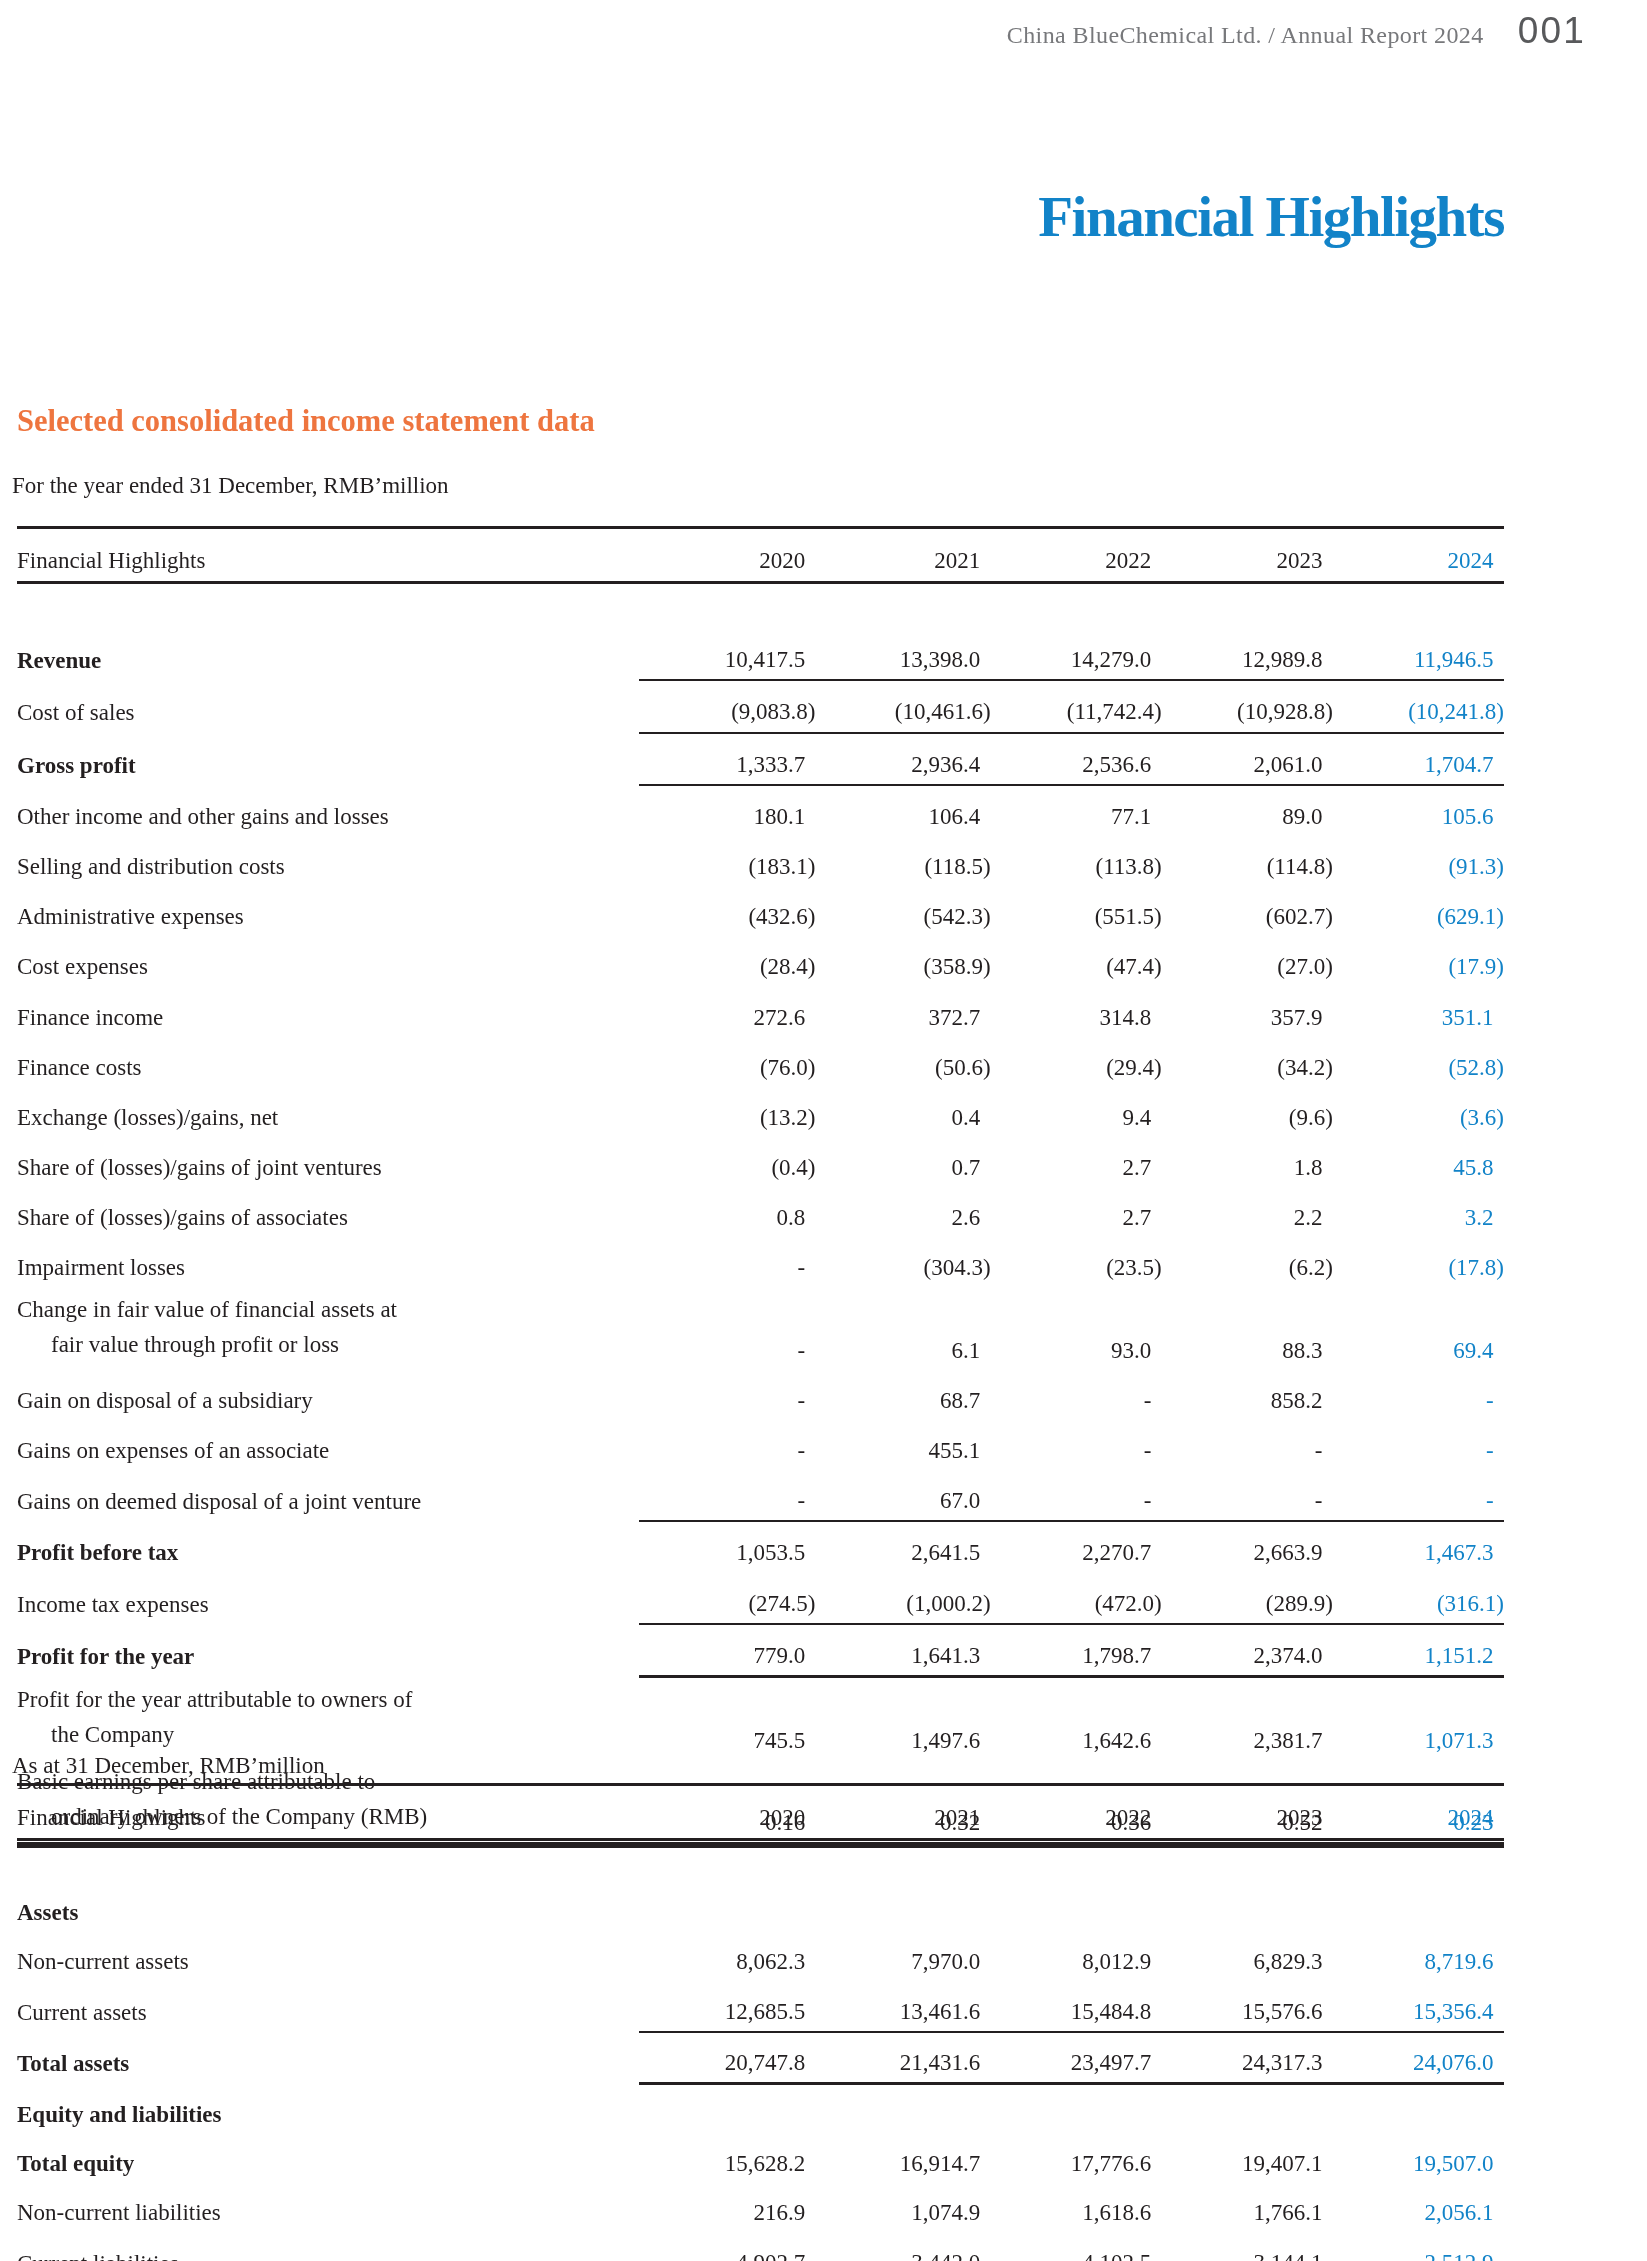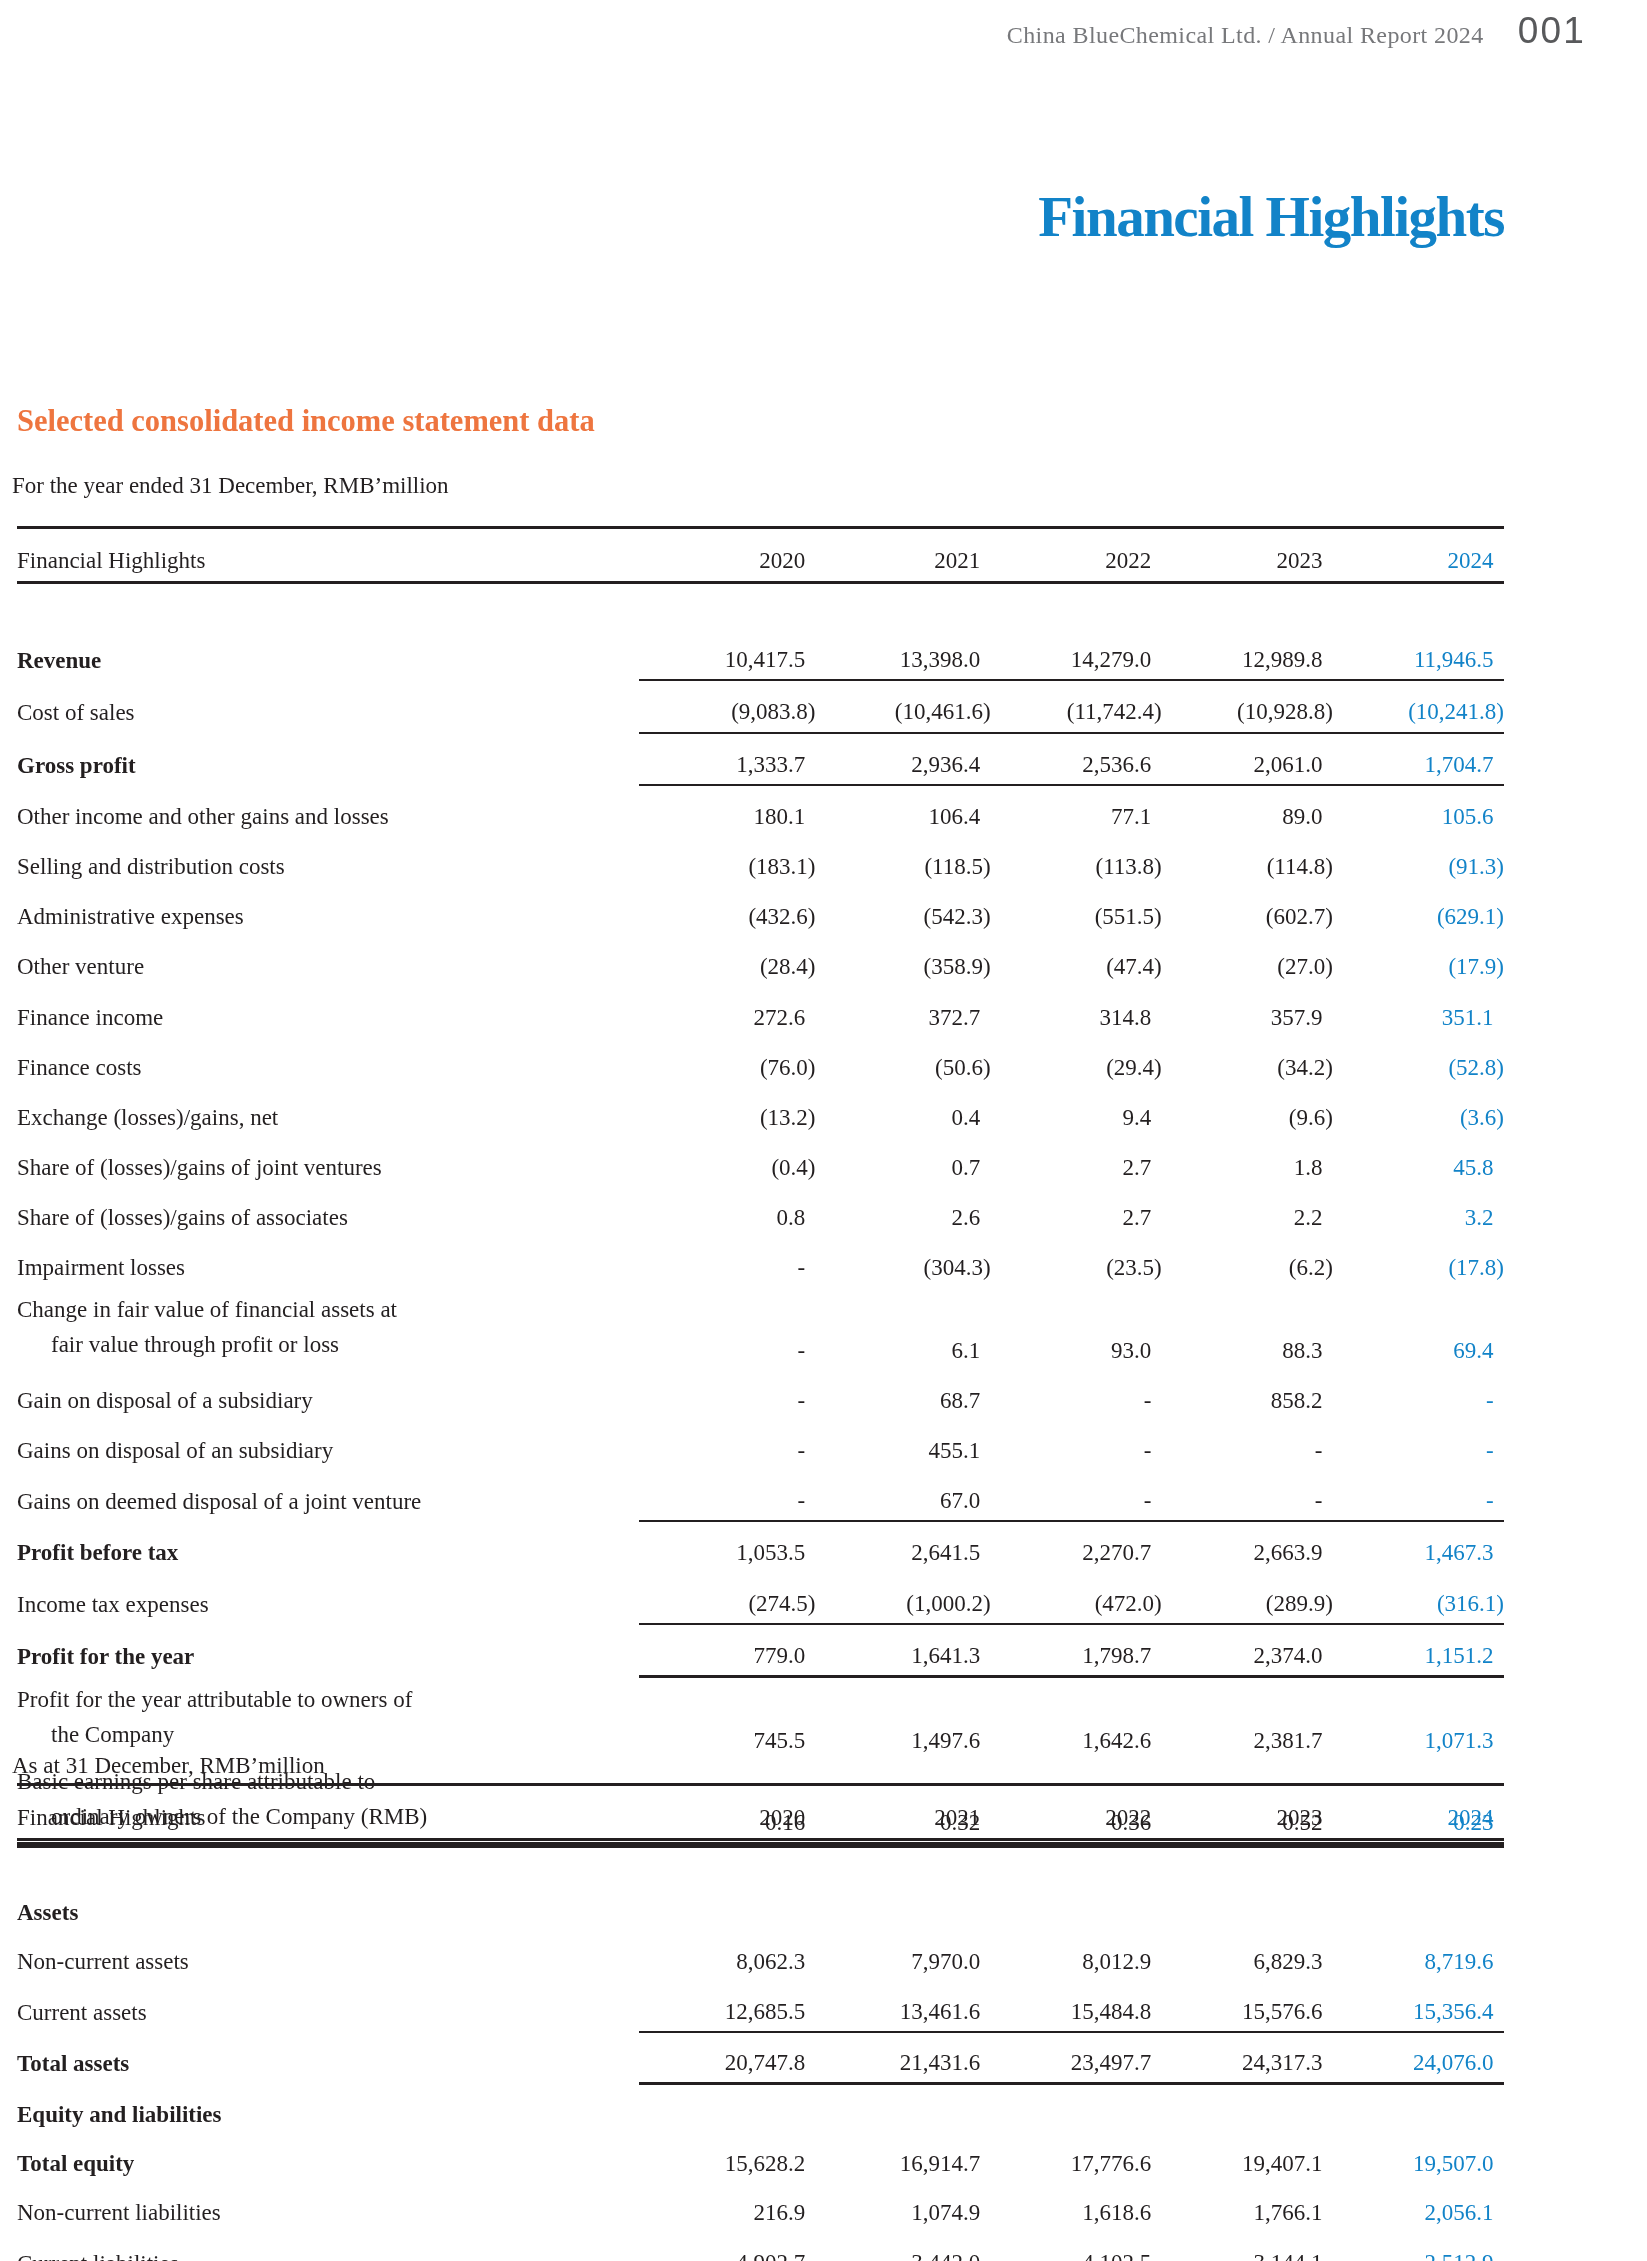--- a/index.html
+++ b/index.html
@@ -164,21 +164,21 @@
         </tr>
         <tr class="">
           <td class="lbl">Administrative expenses</td>
           <td class="num"><span class="paren">(432.6)</span></td>
           <td class="num"><span class="paren">(542.3)</span></td>
           <td class="num"><span class="paren">(551.5)</span></td>
           <td class="num"><span class="paren">(602.7)</span></td>
           <td class="num c24"><span class="paren">(629.1)</span></td>
         </tr>
         <tr class="">
-          <td class="lbl">Other venture</td>
+          <td class="lbl">Cost expenses</td>
           <td class="num"><span class="paren">(28.4)</span></td>
           <td class="num"><span class="paren">(358.9)</span></td>
           <td class="num"><span class="paren">(47.4)</span></td>
           <td class="num"><span class="paren">(27.0)</span></td>
           <td class="num c24"><span class="paren">(17.9)</span></td>
         </tr>
         <tr class="">
           <td class="lbl">Finance income</td>
           <td class="num">272.6</td>
           <td class="num">372.7</td>
@@ -239,21 +239,21 @@
         </tr>
         <tr class="">
           <td class="lbl">Gain on disposal of a subsidiary</td>
           <td class="num">-</td>
           <td class="num">68.7</td>
           <td class="num">-</td>
           <td class="num">858.2</td>
           <td class="num c24">-</td>
         </tr>
         <tr class="">
-          <td class="lbl">Gains on disposal of an subsidiary</td>
+          <td class="lbl">Gains on expenses of an associate</td>
           <td class="num">-</td>
           <td class="num">455.1</td>
           <td class="num">-</td>
           <td class="num">-</td>
           <td class="num c24">-</td>
         </tr>
         <tr class="rule-thin">
           <td class="lbl">Gains on deemed disposal of a joint venture</td>
           <td class="num">-</td>
           <td class="num">67.0</td>

